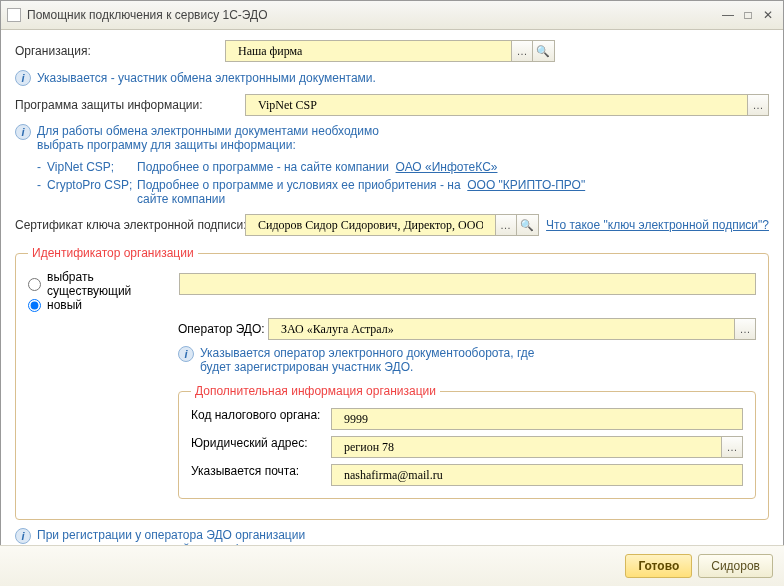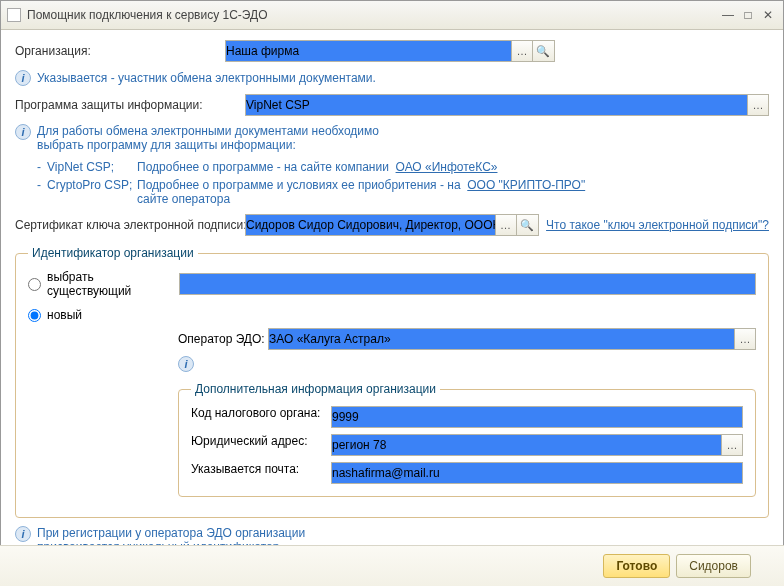--- a/index.html
+++ b/index.html
@@ -48,62 +48,62 @@
     display:flex; align-items:center; justify-content:center;
     margin-right:6px;
   }
   .field {
     display:flex; align-items:stretch;
     height:22px;
   }
   .field input[type=text] {
     flex:1;
     border:1px solid #b8b5a5;
-    background:#3b82f6;
-    padding: 2px 0;
+    background:#fef9c3;
+    padding: 2px 12px;
     font-size:12px;
-    font-family:Liberation Sans, sans-serif;
+    font-family:Liberation Serif, serif;
     border-right:none;
   }
   .field input.solo { border-right:1px solid #b8b5a5;}
   .field .fbtn {
     width:22px;
     border:1px solid #b8b5a5;
     background:linear-gradient(#fdfdfb,#eeece0);
     display:flex; align-items:center; justify-content:center;
     color:#555; font-size:11px;
   }
   .field .fbtn + .fbtn { border-left:none; }
   .help-text { color:#2f6db1; }
   fieldset.groupbox {
     border:1px solid #d9bf8f;
     border-radius:4px;
     margin: 10px 0 8px 0;
     padding: 10px 12px 12px 12px;
   }
   fieldset.groupbox > legend {
-    color:#0c4a6e;
+    color:#ef4444;
     padding: 0 4px;
     font-size:12px;
   }
-  .radio-row { display:flex; align-items:center; margin-bottom:10px; }
+  .radio-row { display:flex; align-items:center; }
   .radio-row input[type=radio]{ margin:0 6px 0 0; }
   .radio-label { width:132px; }
   .inner { margin-left: 150px; }
   .inner .row { margin-bottom:6px; }
   .op-label { width:90px; }
   .addl { margin-top:8px; }
   .addl .arow { display:flex; margin-bottom:6px; }
   .addl .alabel { width:140px; }
   .footer {
     position:absolute;
     left:0; right:0; bottom:0;
     border-top:1px solid #d9d6c8;
     background:linear-gradient(#fbfaf4,#f3f1e6);
-    padding:8px 27px;
+    padding:8px 5px;
     display:flex; align-items:center;
   }
   .support { display:flex; align-items:center; gap:8px; padding:8px 14px 0 14px;}
   .btn {
     height:24px;
     border:1px solid #bdb893;
     background:linear-gradient(#fffdf2,#f1edd2);
     border-radius:3px;
     padding:0 12px;
     font-size:12px;
@@ -175,21 +175,21 @@
         <span>Подробнее о программе - на сайте компании</span>&nbsp;
         <span class="link">ОАО «ИнфотеКС»</span>
       </span>
     </div>
     <div class="sitem">
       <span class="dash">-</span>
       <span class="sname">CryptoPro CSP;</span>
       <span class="sdesc">
         <span>Подробнее о программе и условиях ее приобритения - на</span>&nbsp;
         <span class="link">ООО "КРИПТО-ПРО"</span><br>
-        <span>сайте оператора</span>
+        <span>сайте компании</span>
       </span>
     </div>
   </div>
 
   <div class="row" style="margin-top:8px">
     <div class="label nowrap" style="width:230px">Сертификат ключа электронной подписи:</div>
     <div class="field" style="width:310px">
       <input type="text" value="Сидоров Сидор Сидорович, Директор, ОООНаша фирм" style="">
       <div class="fbtn">…</div>
       <div class="fbtn">
@@ -219,20 +219,24 @@
     <div class="inner">
       <div class="row">
         <span class="op-label">Оператор ЭДО:</span>
         <div class="field" style="flex:1">
           <input type="text" value="ЗАО «Калуга Астрал»" style="">
           <div class="fbtn">…</div>
         </div>
       </div>
       <div class="row" style="align-items:flex-start">
         <span class="info-icon">i</span>
+        <div>
+          <div class="help-text">Указывается оператор электронного документооборота, где</div>
+          <div class="help-text">будет зарегистрирован участник ЭДО.</div>
+        </div>
       </div>
 
       <fieldset class="groupbox addl">
         <legend>Дополнительная информация организации</legend>
         <div class="arow">
           <span class="alabel">Код налогового органа:</span>
           <div class="field" style="flex:1">
               <input type="text" class="solo" value="9999" style="">
             </div>
         </div>

